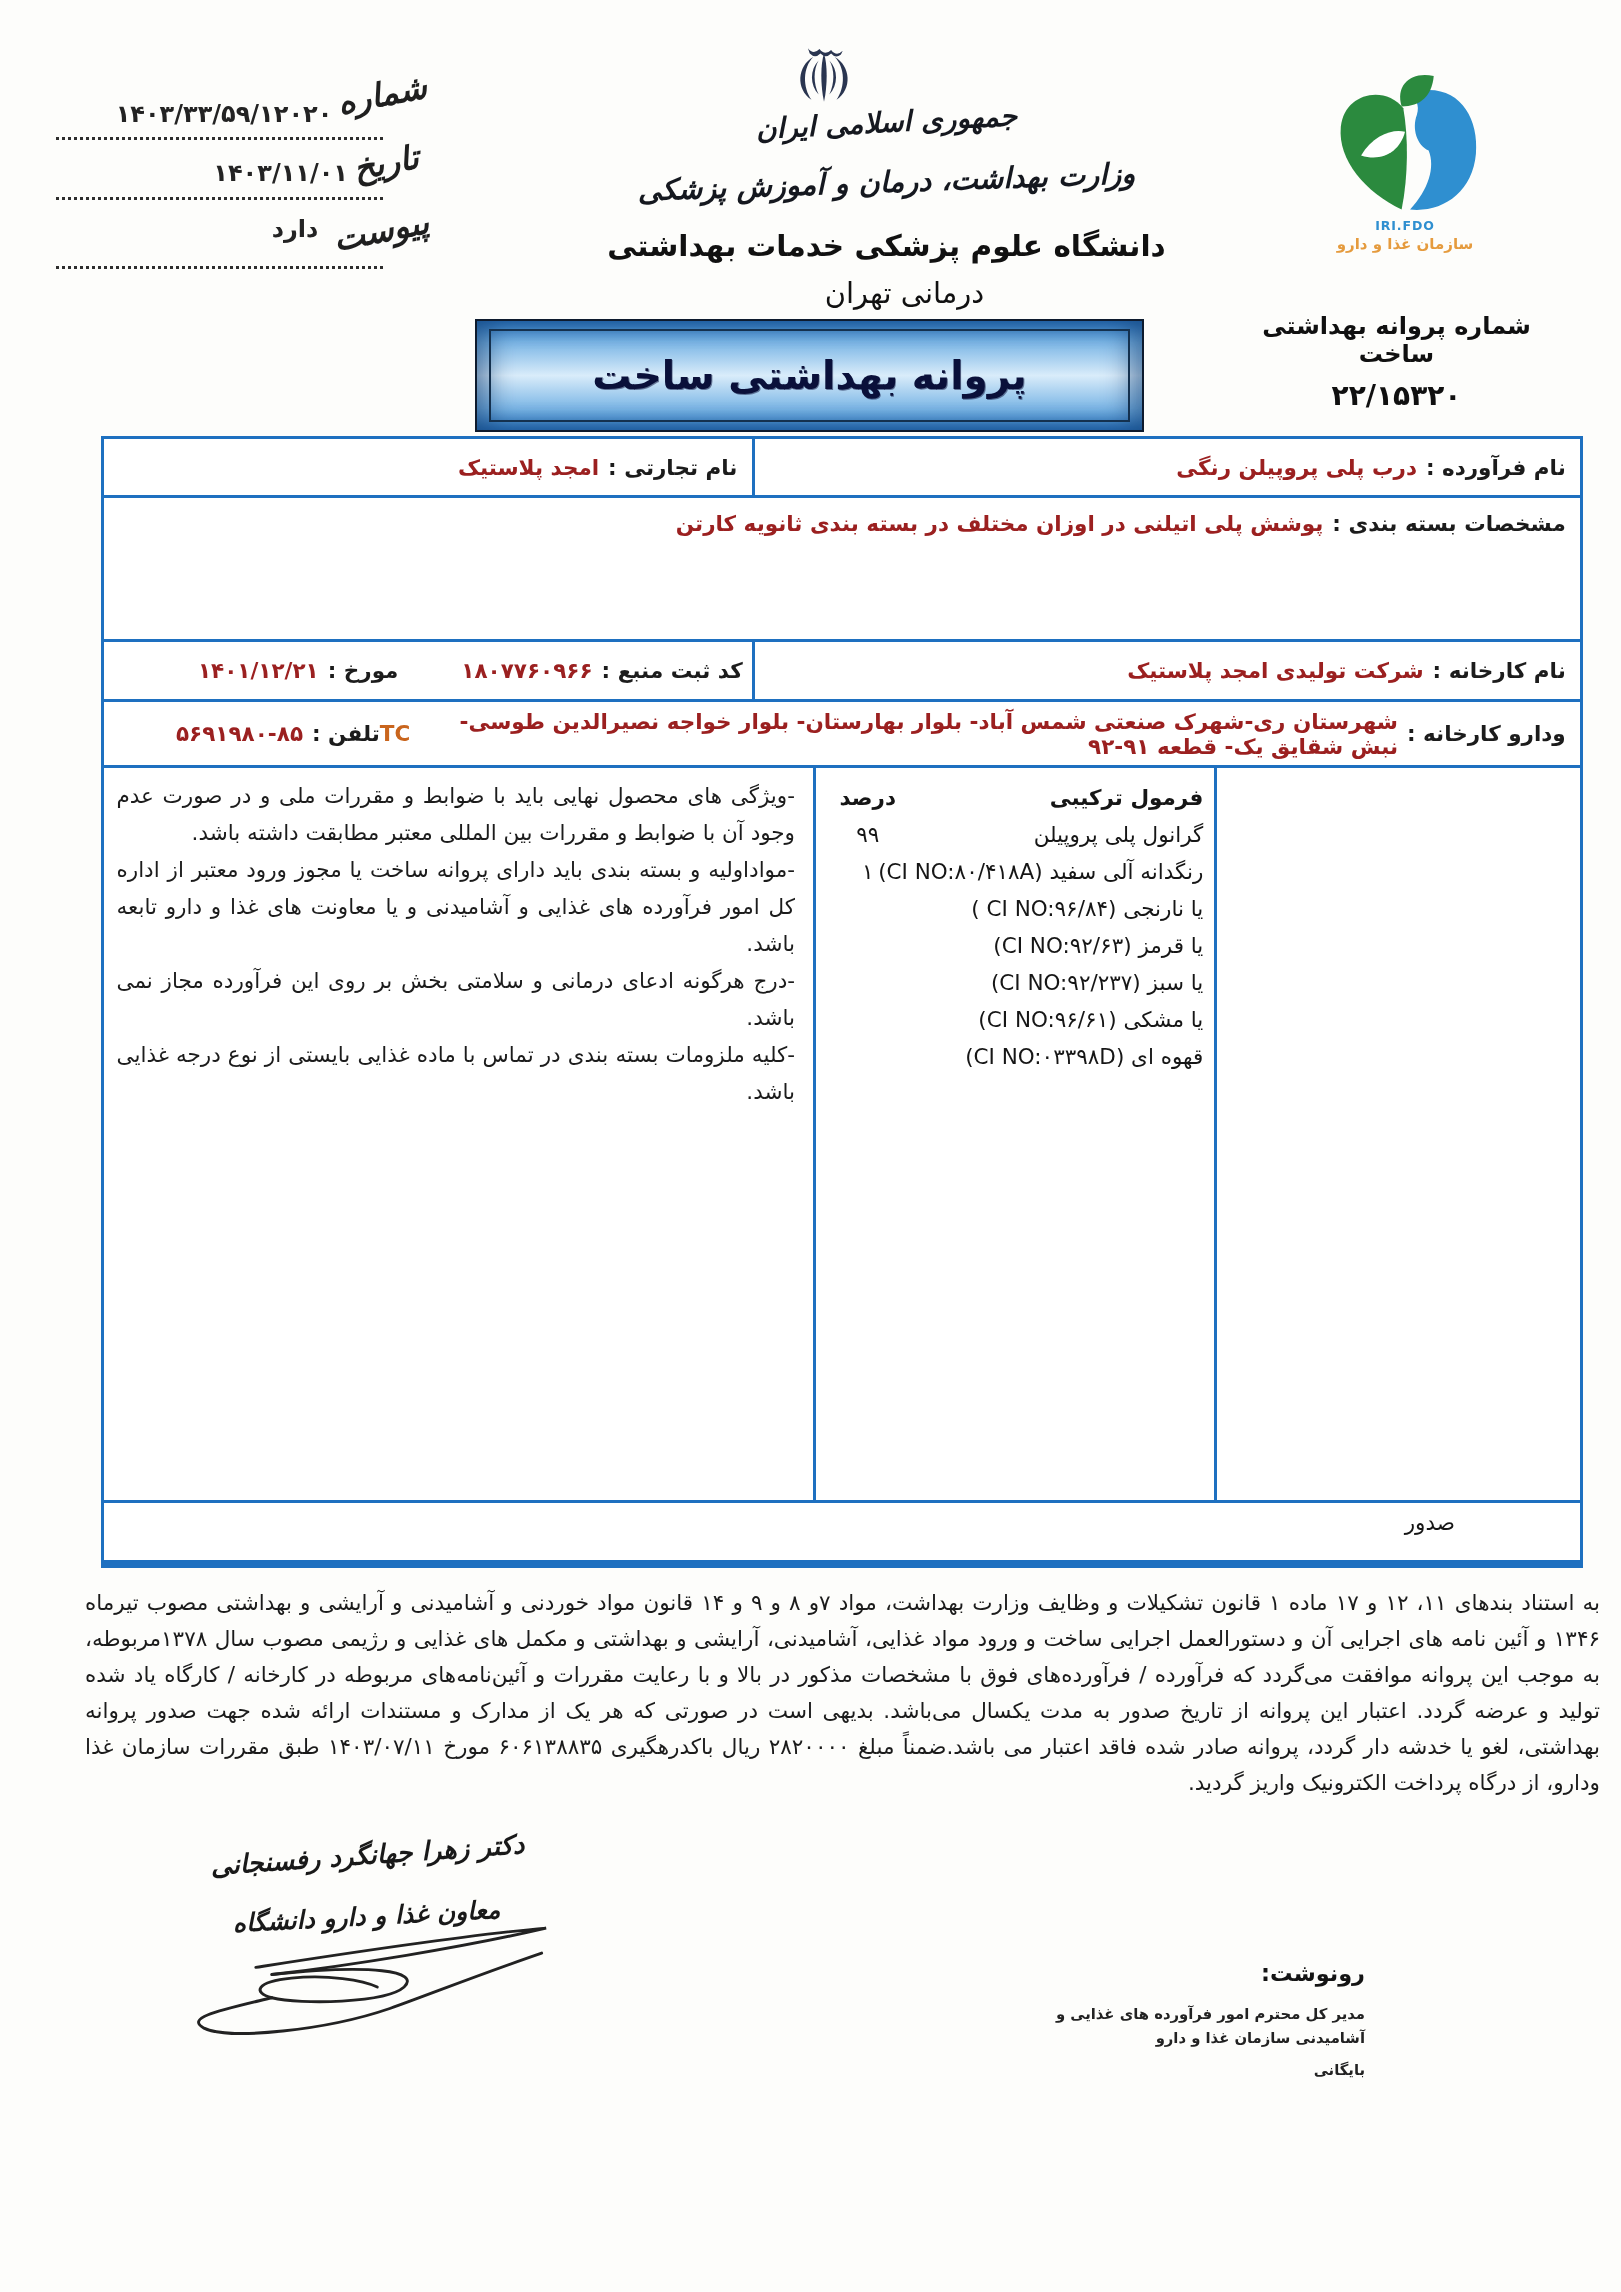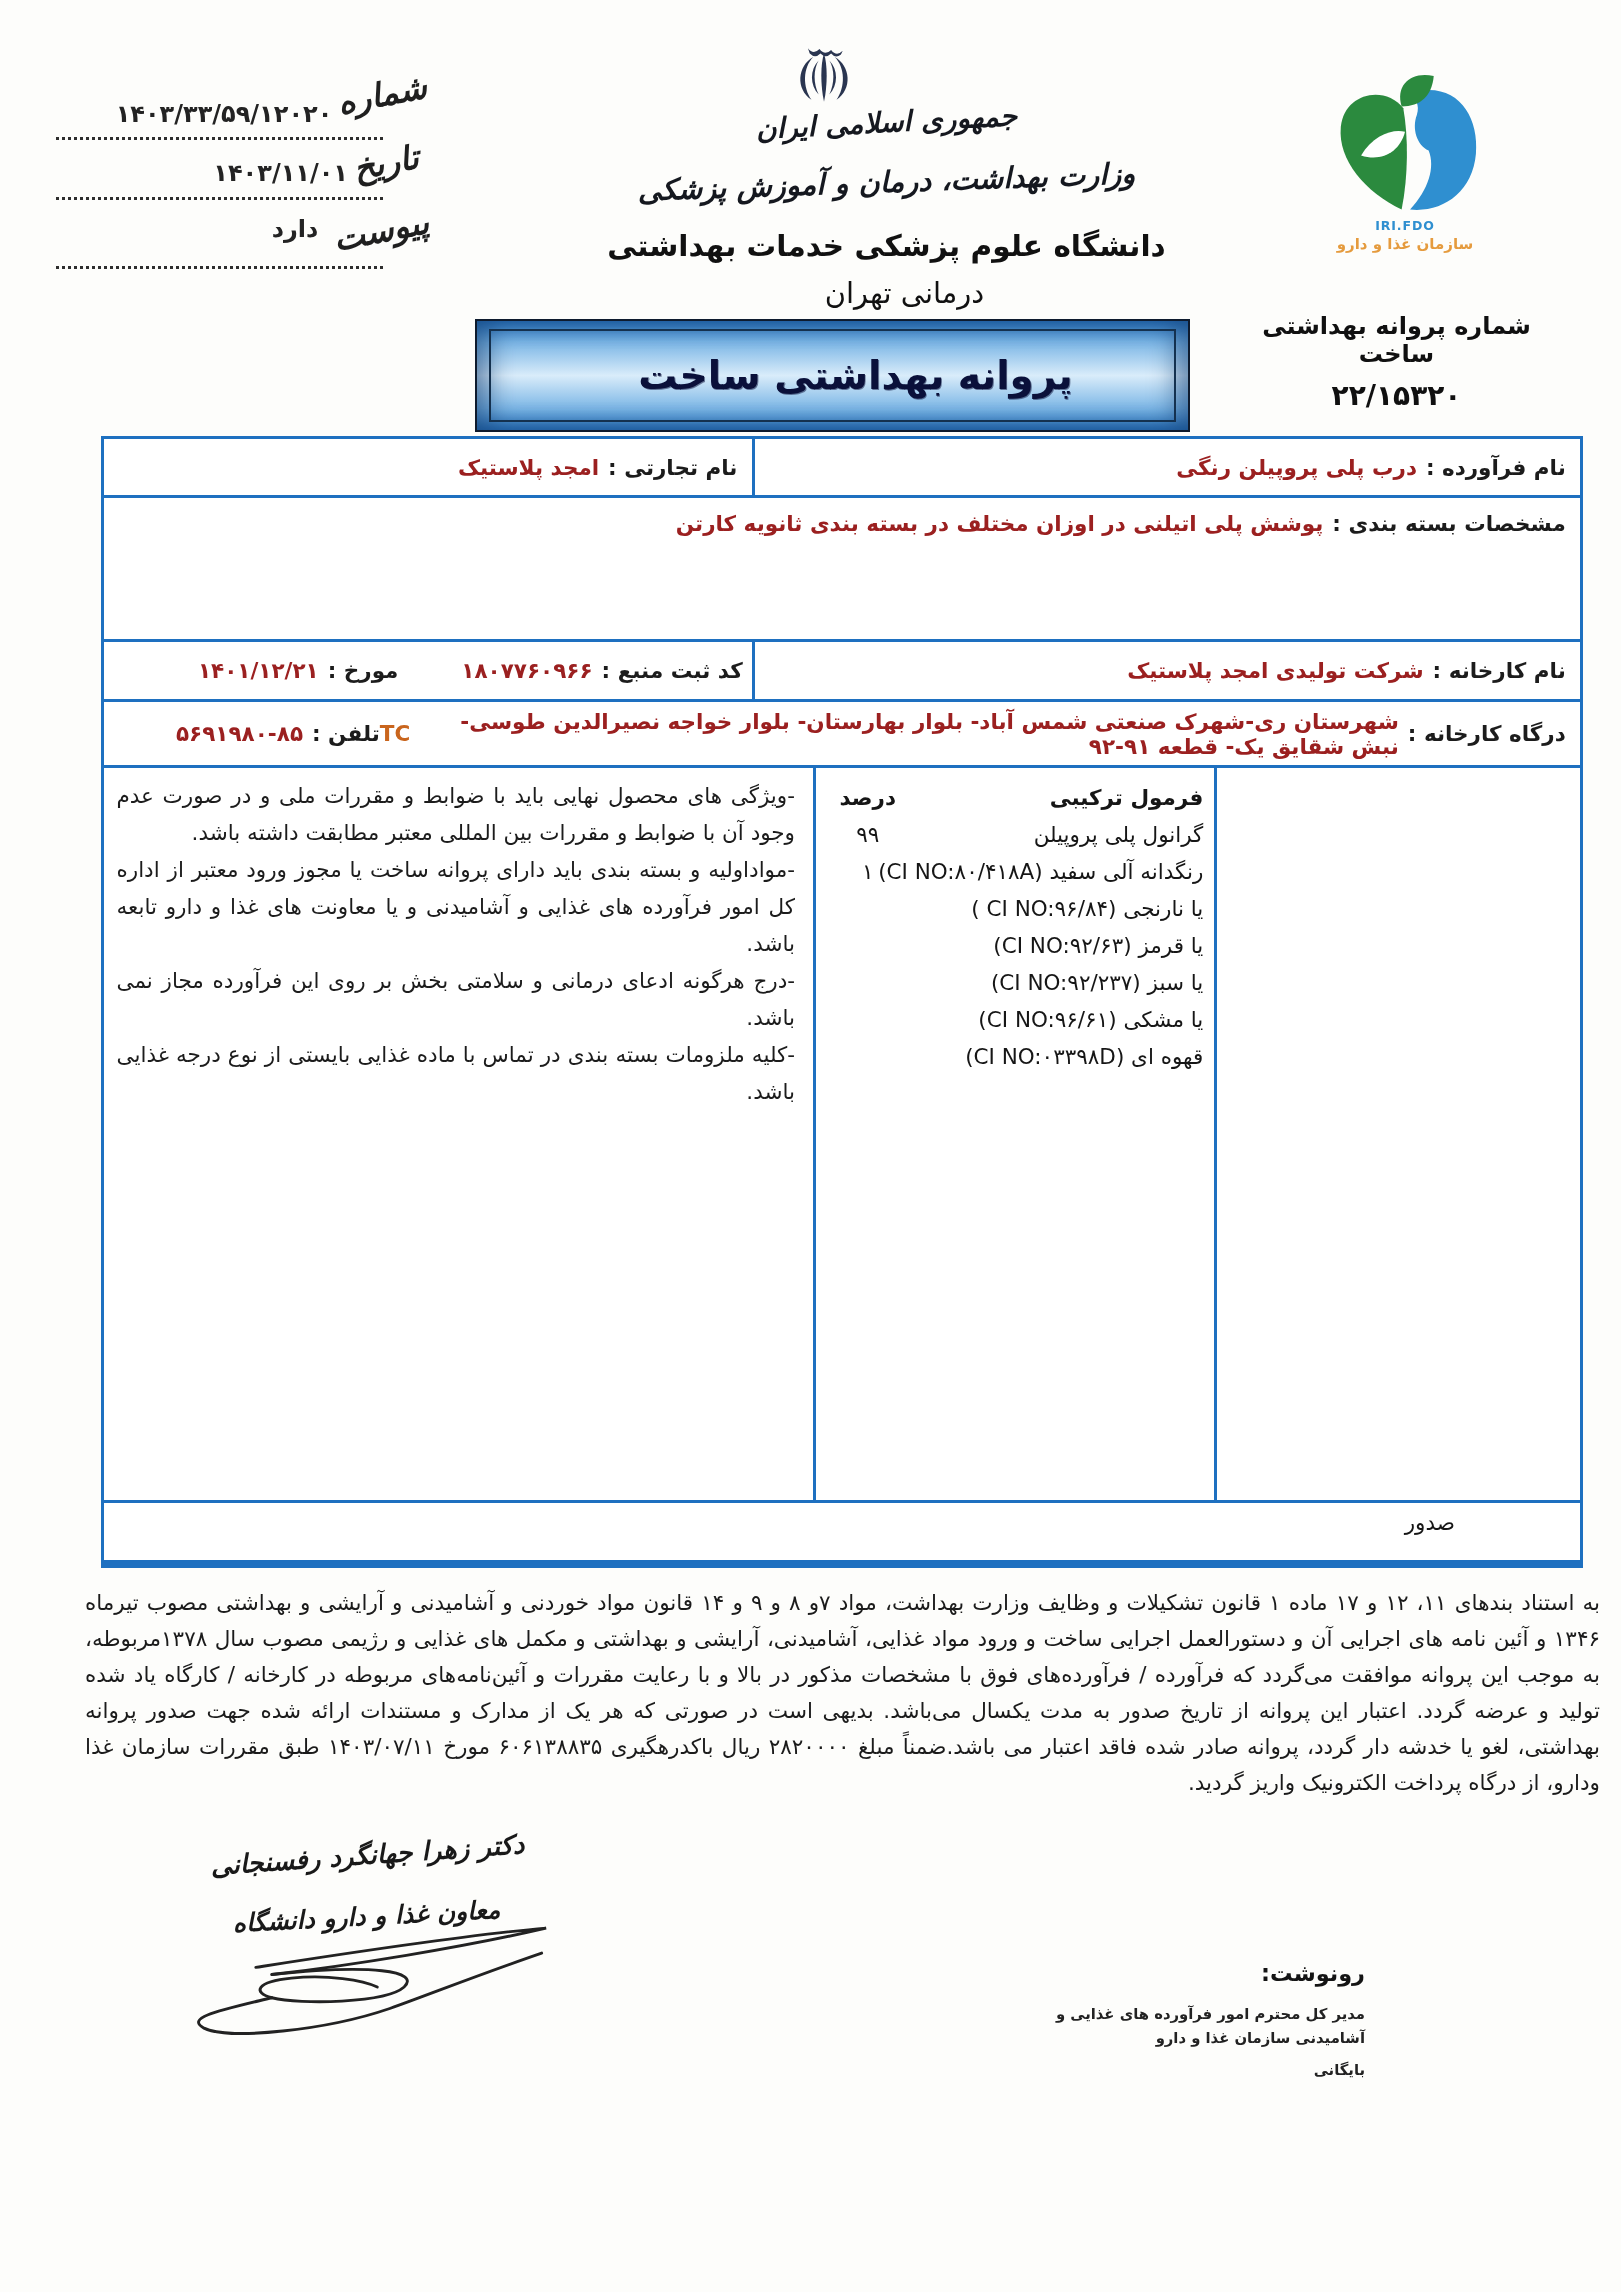--- a/index.html
+++ b/index.html
@@ -19,21 +19,21 @@
   .fda-latin{font-size:12.5px;font-weight:bold;color:#2f8fd0;letter-spacing:0.9px;margin-top:-3.6px;}
   .fda-caption{font-size:15px;font-weight:bold;color:#e59b3e;direction:rtl;margin-top:1.8px;}
   
   .lic{position:absolute;left:1222px;top:312px;width:349px;text-align:center;direction:rtl;}
   .lic-h{font-size:24px;font-weight:bold;color:#101010;}
   .lic-n{font-size:28px;font-weight:bold;color:#101010;margin-top:10.7px;}
   
   .banner{position:absolute;left:475px;top:319px;width:665px;height:109px;border:2.7px solid #0e1b2e;
           background:linear-gradient(180deg,#2f7cc6 0%,#7db7e6 20%,#d9ecfa 50%,#7db7e6 80%,#2f7cc6 100%);
           box-shadow:inset 14.3px 0 23px rgba(18,62,115,.5), inset -14.3px 0 23px rgba(18,62,115,.5);
-          display:flex;align-items:center;justify-content:center;padding-left:46px;}
+          display:flex;align-items:center;justify-content:center;}
   .banner-in{position:absolute;left:11.6px;right:11.6px;top:8px;bottom:8px;border:2.7px solid #14314f;}
   .banner-t{position:relative;font-size:39px;font-weight:bold;color:#0a103a;direction:rtl;
             text-shadow:0.9px 0.9px 0 rgba(10,16,58,.5);}
   
   .tbl{position:absolute;left:101px;top:436px;width:1476px;border:3.6px solid #1e70c0;border-bottom:8px solid #1e70c0;
        direction:rtl;background:#fff;}
   .trow{display:flex;border-bottom:3.6px solid #1e70c0;}
   .trow:last-child{border-bottom:none;}
   .lbl{font-weight:bold;color:#1c1c1c;font-size:21.5px;white-space:nowrap;}
   .val{font-weight:bold;color:#9b2020;font-size:21.5px;}
@@ -168,21 +168,21 @@
         </span>
         <span class="pair">
           <span class="lbl">مورخ :</span>
           <span class="val">۱۴۰۱/۱۲/۲۱</span>
         </span>
       </div>
     </div>
 
     <div class="trow r4 cell">
       <span class="pair">
-        <span class="lbl">درگاه کارخانه :</span>
+        <span class="lbl">ودارو کارخانه :</span>
         <span class="val">شهرستان ری-شهرک صنعتی شمس آباد- بلوار بهارستان- بلوار خواجه نصیرالدین طوسی- نبش شقایق یک- قطعه ۹۱-۹۲</span>
         <span class="tc">TC</span>
       </span>
       <span class="pair">
         <span class="lbl">تلفن :</span>
         <span class="val">۵۶۹۱۹۸۰-۸۵</span>
       </span>
     </div>
 
     <div class="trow r5">

